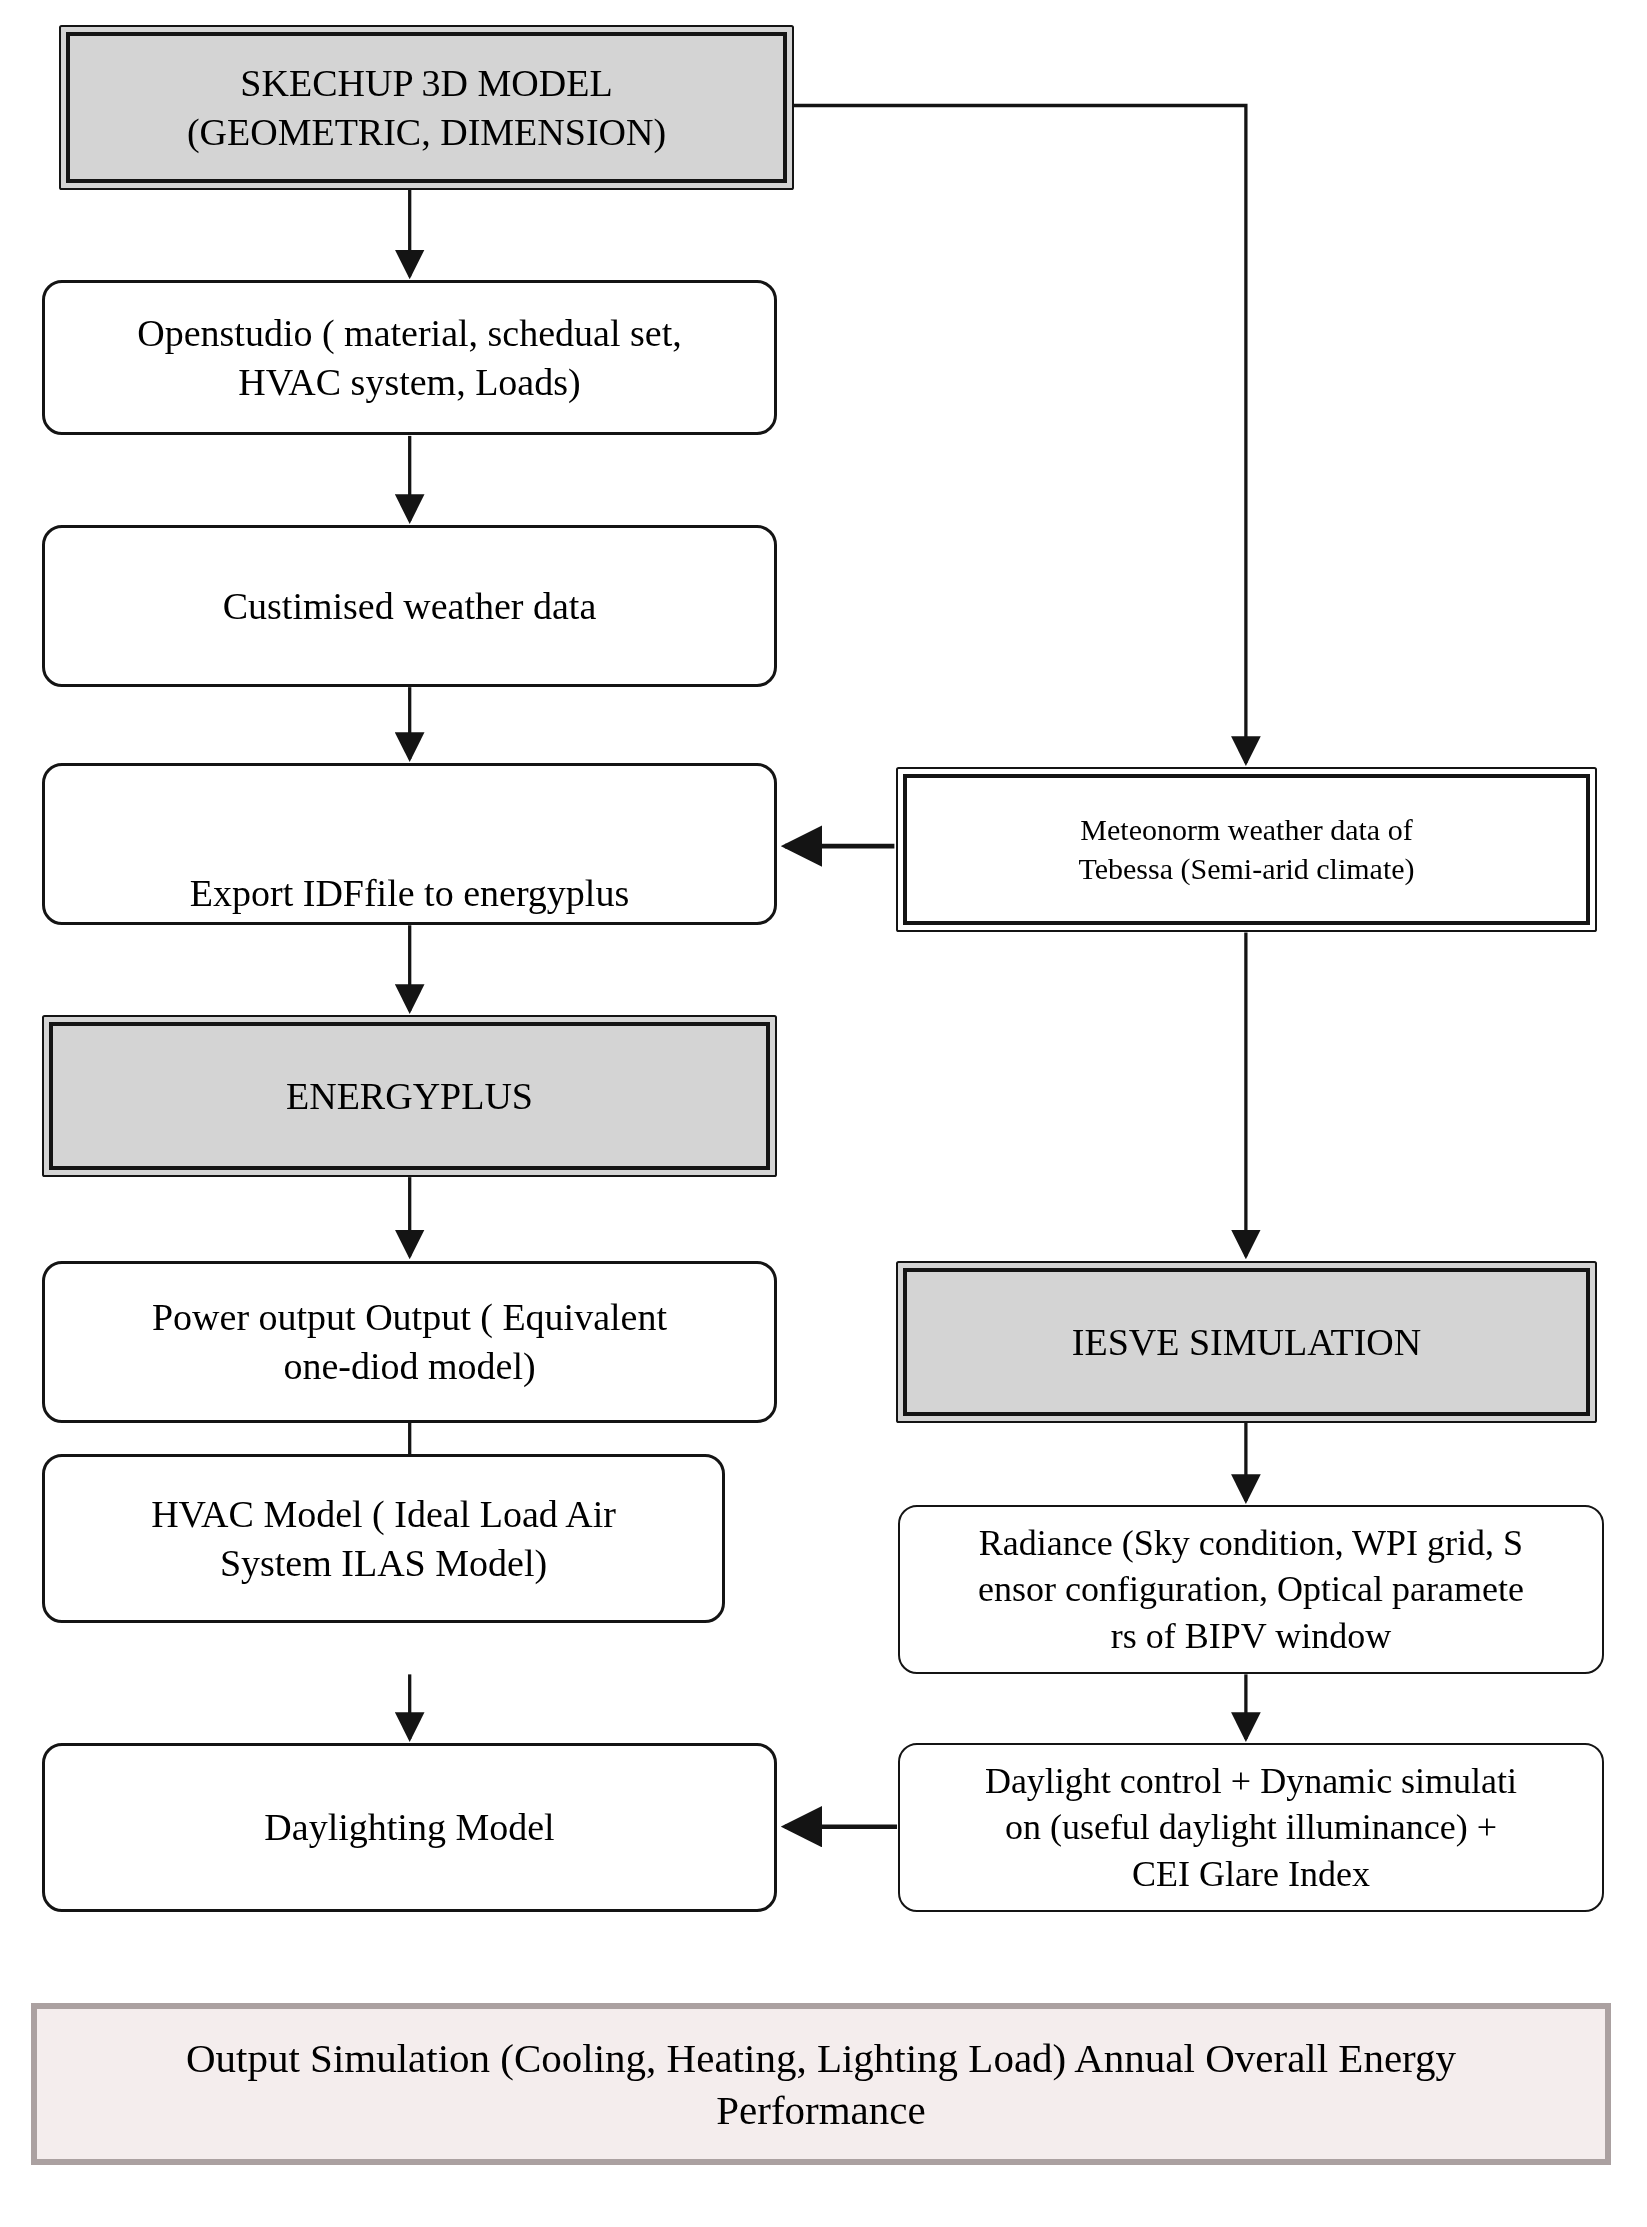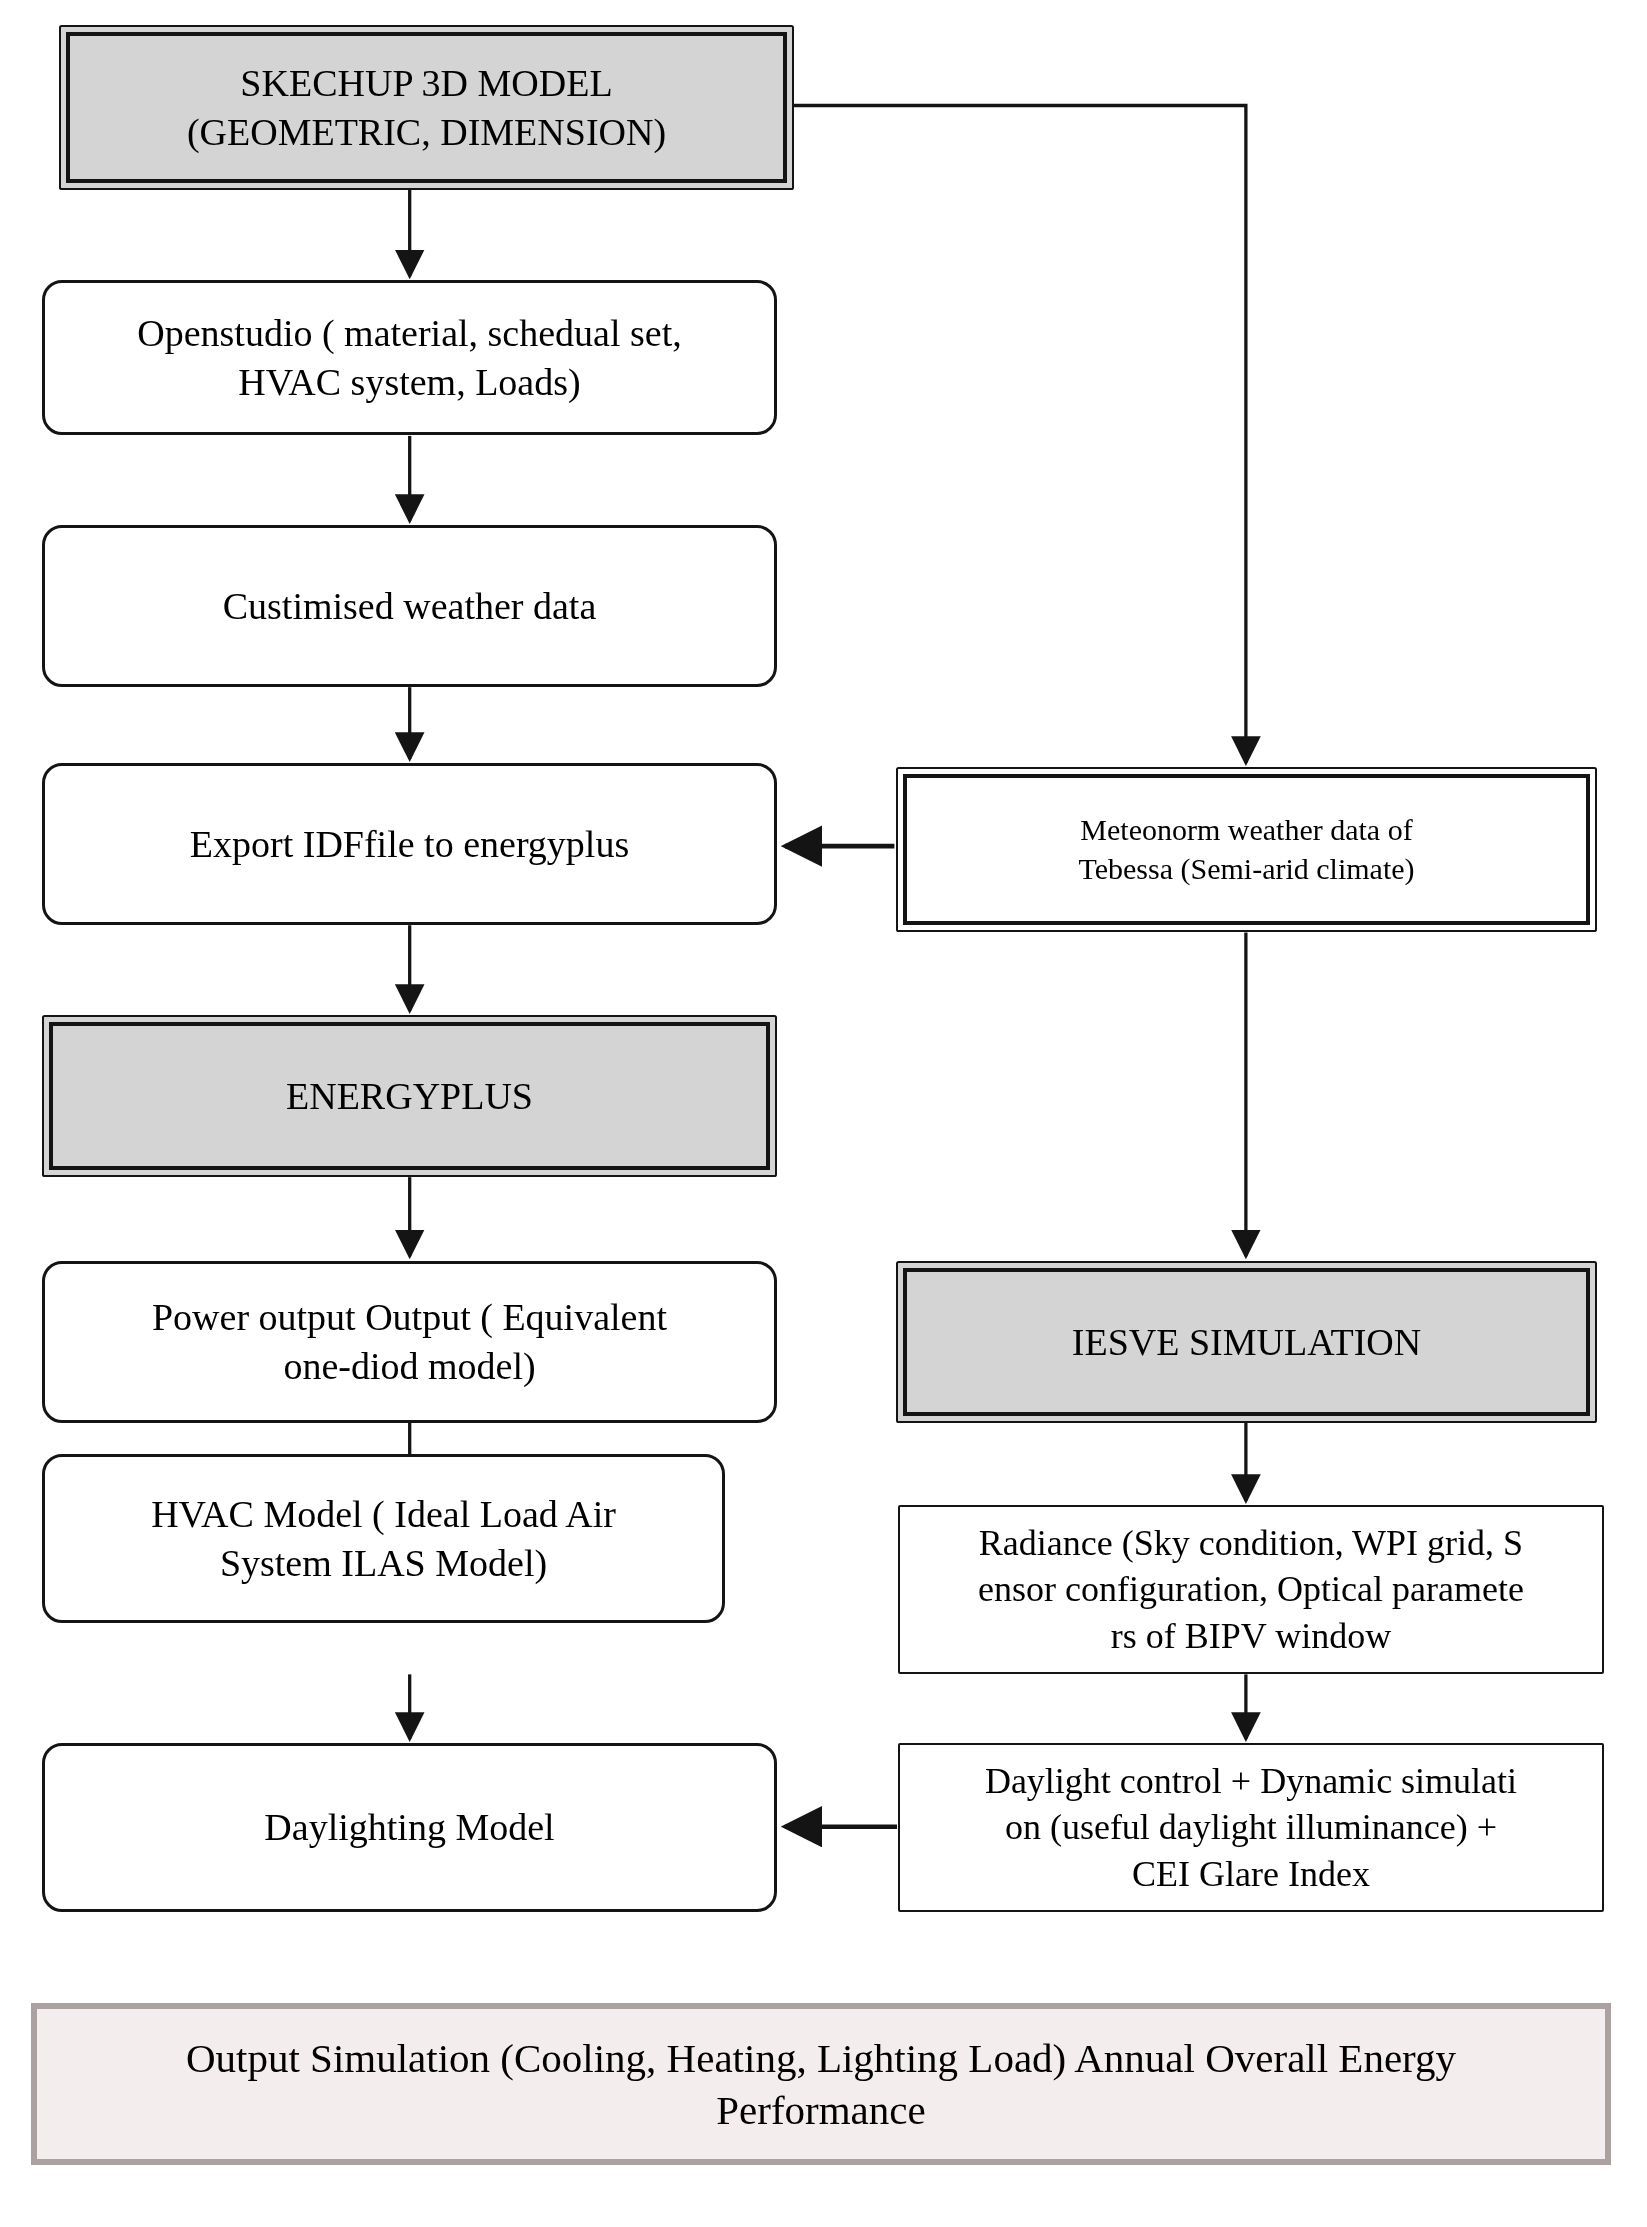--- a/index.html
+++ b/index.html
@@ -50,21 +50,21 @@
     pointer-events: none;
     z-index: 1;
   }
   .hdr  { background: #d4d4d4; font-size: 38px; }
   .wdbl { background: #ffffff; font-size: 30px; }
 
   
   .thin {
     background: #ffffff;
     border: 2.6px solid #141414;
-    border-radius: 2px;
+    border-radius: 19px;
     font-size: 36px;
   }
 
   
   .output {
     background: #f4eded;
     border: 6.6px solid #aba1a1;
     font-size: 41px;
   }
 </style>
@@ -105,21 +105,21 @@
 
   <div class="node rounded" style="left:42px; top:280px; width:735px; height:155px;">
     <span class="label">Openstudio ( material, schedual set,
 HVAC system, Loads)</span>
   </div>
 
   <div class="node rounded" style="left:42px; top:525px; width:735px; height:162px;">
     <span class="label">Custimised weather data</span>
   </div>
 
-  <div class="node rounded" style="left:42px; top:763px; width:735px; height:162px;">
+  <div class="node rounded" style="left:42px; top:763px; width:735px; height:162px;align-items:flex-end;">
     <span class="label">Export IDFfile to energyplus</span>
   </div>
 
   <div class="node dbl wdbl" style="left:896px; top:767px; width:701px; height:165px;">
     <span class="label">Meteonorm weather data of
 Tebessa (Semi-arid climate)</span>
   </div>
 
   <div class="node dbl hdr" style="left:42px; top:1015px; width:735px; height:162px;">
     <span class="label">ENERGYPLUS</span>

